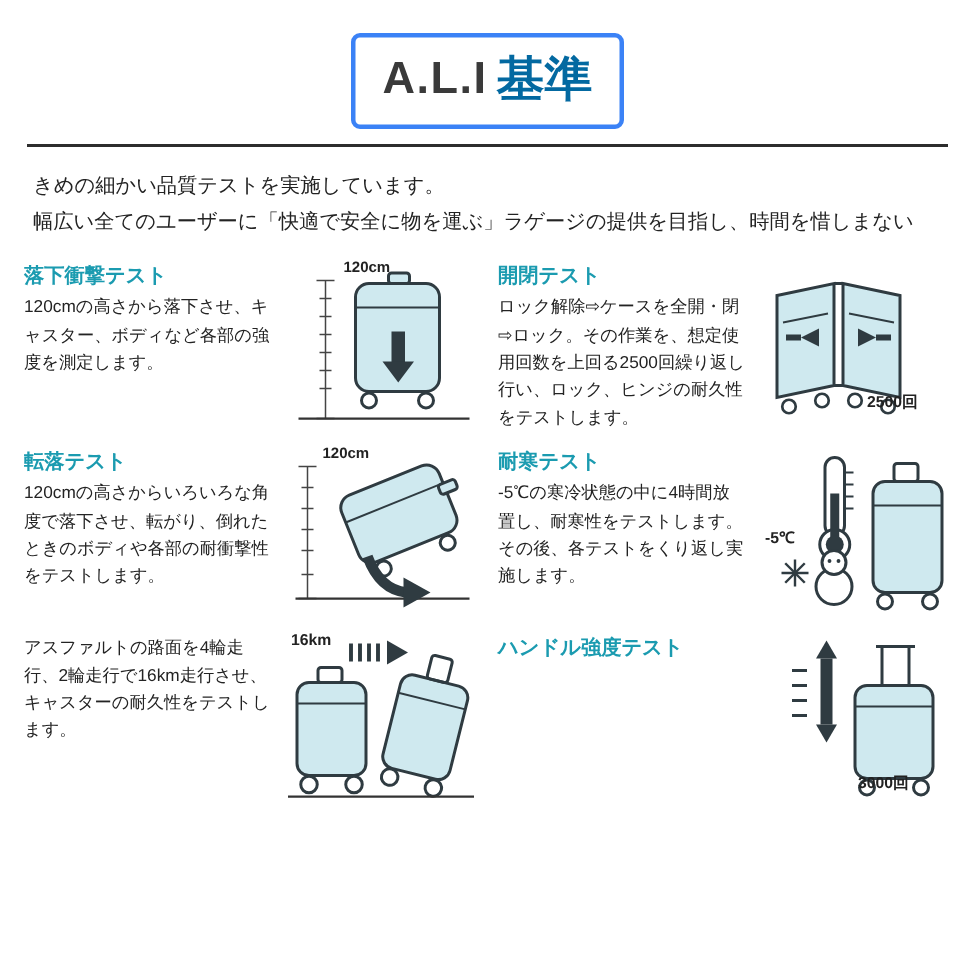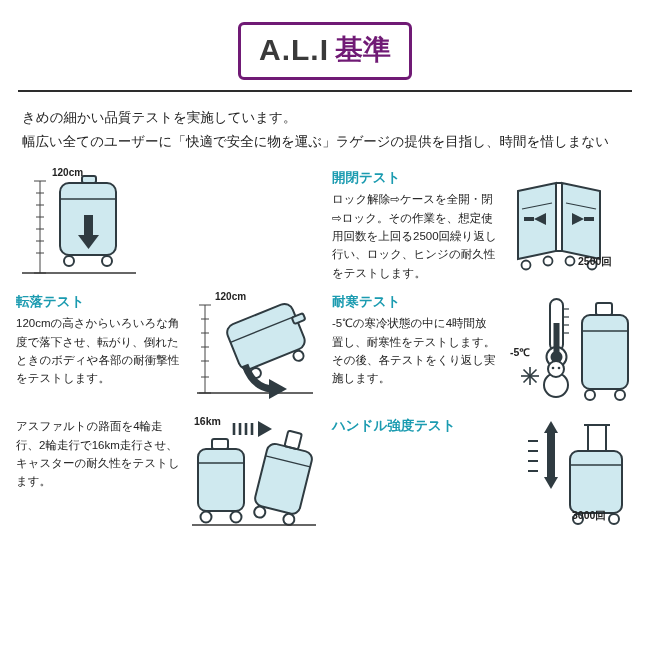--- a/index.html
+++ b/index.html
@@ -23,37 +23,37 @@
   }
 
   
   .badge-row {
     display: flex;
     justify-content: center;
     align-items: center;
     padding-top: 22px;
   }
   .badge {
-    border: 3px solid #701a75;
+    border: 3px solid #3b82f6;
     border-radius: 6px;
     padding: 6px 18px 8px 18px;
     display: flex;
     align-items: center;
     gap: 6px;
   }
   .badge .ali {
     font-size: 30px;
     font-weight: bold;
     letter-spacing: 1px;
     color: #3a3a3a;
   }
   .badge .kijun {
-    font-size: 28px;
-    font-weight: bold;
-    color: #701a75;
+    font-size: 32px;
+    font-weight: bold;
+    color: #0369a1;
   }
 
   
   .title-wrap {
     margin-top: 14px;
     text-align: center;
   }
   .main-title {
     font-size: 33px;
     font-weight: bold;
@@ -144,20 +144,24 @@
   <hr class="rule">
 
   <div class="lead">
     <div>きめの細かい品質テストを実施しています。</div>
     <div>幅広い全てのユーザーに「快適で安全に物を運ぶ」ラゲージの提供を目指し、時間を惜しまない</div>
   </div>
 
   <div class="grid">
 
     <div class="cell">
+      <div class="txt">
+        <div class="cell-title">落下衝撃テスト</div>
+        <div class="cell-body">120cmの高さから落下させ、キャスター、ボディなど各部の強度を測定します。</div>
+      </div>
       <div class="art" style="width:125px;height:118px;">
         <span class="cap" style="left:36px;top:-2px;">120cm</span>
         <svg width="125" height="118" viewBox="0 0 125 118">
 
           <line x1="24" y1="12" x2="24" y2="104" stroke="#444" stroke-width="1"></line>
           <g stroke="#444" stroke-width="1">
             <line x1="18" y1="12" x2="30" y2="12"></line>
             <line x1="20" y1="24" x2="28" y2="24"></line>
             <line x1="20" y1="36" x2="28" y2="36"></line>
             <line x1="20" y1="48" x2="28" y2="48"></line>

